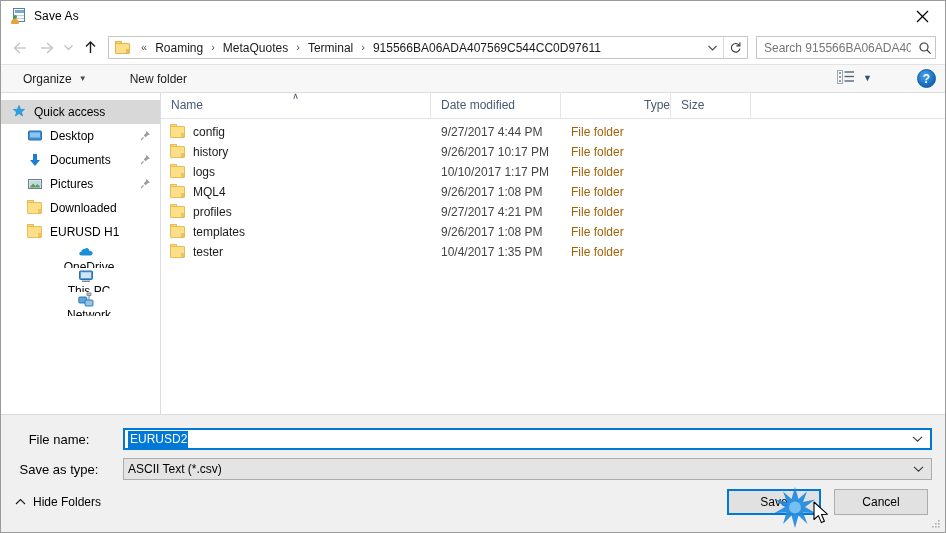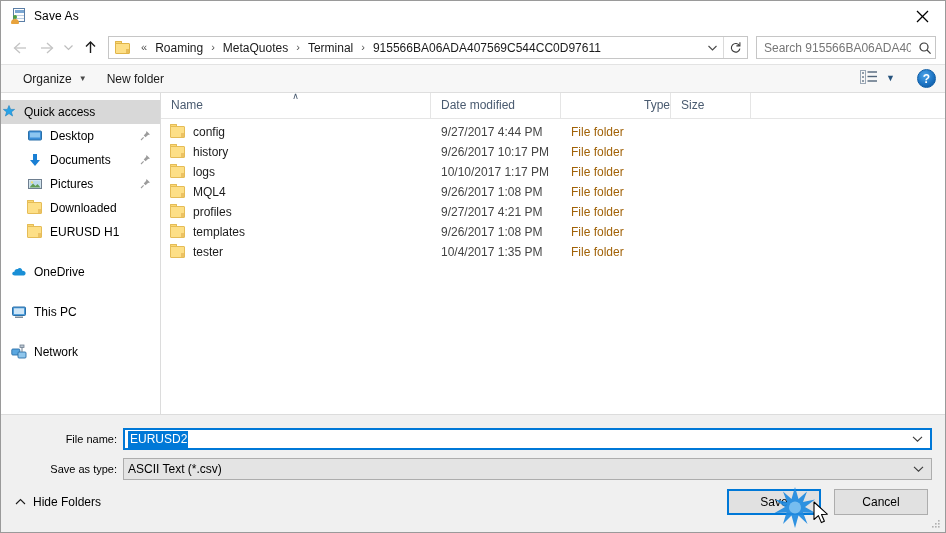--- a/index.html
+++ b/index.html
@@ -217,20 +217,21 @@
   .toolbar {
     height: 29px;
     min-height: 29px;
     background: #f7f7f7;
     border-top: 1px solid #e3e3e3;
     border-bottom: 1px solid #dedede;
     display: flex;
     align-items: center;
     padding: 0 9px 0 16px;
     box-sizing: border-box;
+    gap: 23px;
   }
   .tb-item {
     font-size: 12px;
     color: #1b1b1b;
     display: flex;
     align-items: center;
     padding: 3px 6px;
     margin-right: 8px;
   }
   .tb-item .caret {
@@ -282,27 +283,28 @@
     background: #ffffff;
     border-right: 1px solid #dcdcdc;
     padding-top: 7px;
     box-sizing: border-box;
     overflow: hidden;
   }
   .nav-item {
     height: 24px;
     display: flex;
     align-items: center;
+    padding-left: 10px;
     box-sizing: border-box;
     position: relative;
     white-space: nowrap;
   }
   .nav-item.selected { background: #d8d8d8; }
   .nav-item.indent { padding-left: 26px; }
-  .nav-item.group { margin-top: 16px; padding-left: 10px; }
+  .nav-item.group { margin-top: 0; padding-left: 10px; flex-direction: column; }
   .nav-label {
     font-size: 12px;
     color: #000;
     margin-left: 7px;
     overflow: hidden;
   }
   .nav-ico {
     width: 16px; height: 16px;
     flex: none;
     position: relative;
@@ -418,22 +420,22 @@
   }
   .field-row {
     display: flex;
     align-items: center;
     height: 22px;
     margin-top: 13px;
   }
   .field-row.second { margin-top: 8px; }
   .field-label {
     width: 122px;
-    text-align: right;
-    font-size: 11px;
+    text-align: center;
+    font-size: 13px;
     color: #000;
     padding-right: 6px;
     box-sizing: border-box;
     flex: none;
   }
   .combo {
     height: 22px;
     margin-right: 13px;
     flex: 1;
     display: flex;

